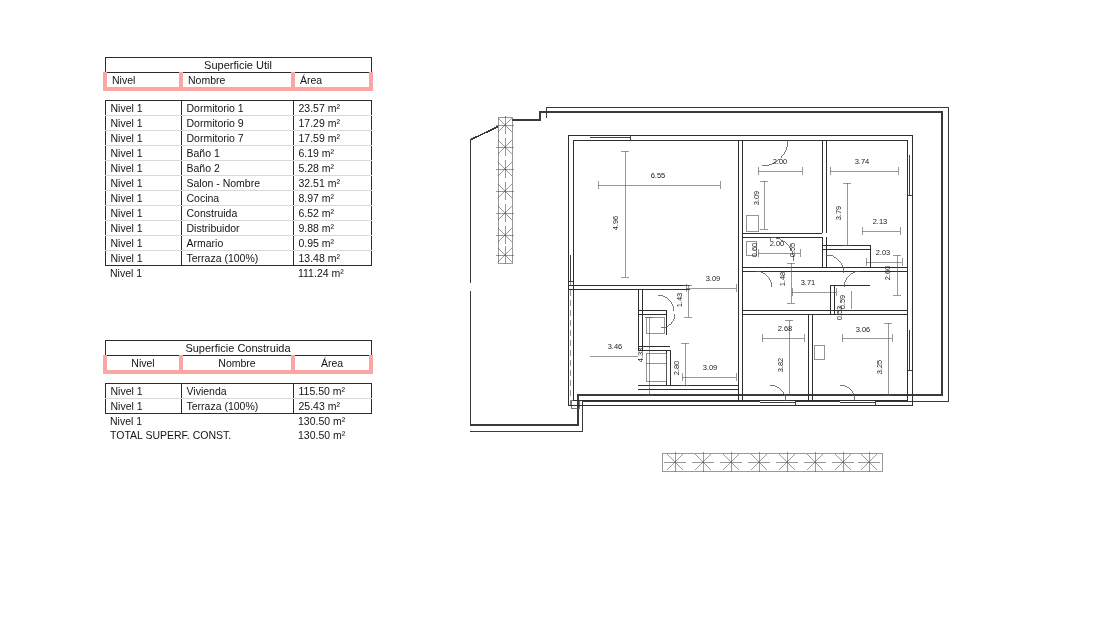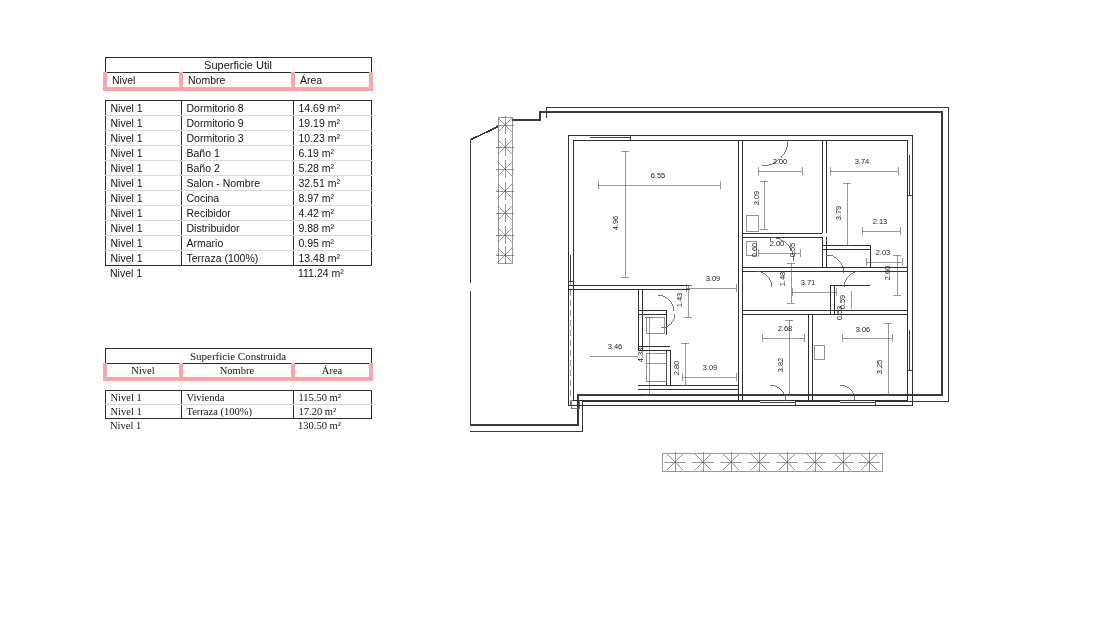--- a/index.html
+++ b/index.html
@@ -51,21 +51,21 @@
   }
   .total-row td{
     border:none;
     padding:1px 6px 2px 6px;
   }
   .col-nivel{width:62px;}
   .col-nombre{width:98px;}
   .col-area{width:64px;}
 
   .tbl1{left:103px;top:57px;}
-  .tbl2{left:103px;top:348px;font-family:Liberation Serif, serif;}
+  .tbl2{left:103px;top:340px;}
 
   
   .plan{position:absolute;left:470px;top:95px;width:520px;height:410px;}
   .plan svg{display:block;}
 </style>
 </head>
 <body>
 
 <div class="sheet">
 
@@ -78,32 +78,32 @@
       <tr class="sub-row">
         <td class="col-nivel">Nivel</td>
         <td class="col-nombre">Nombre</td>
         <td class="col-area">Área</td>
       </tr>
       <tr>
             <td colspan="3" style="height:9px;border:none;padding:0;"></td>
           </tr>
       <tr class="data-row first">
         <td>Nivel 1</td>
-        <td>Dormitorio 8</td>
-        <td>14.69 m²</td>
+        <td>Dormitorio 1</td>
+        <td>23.57 m²</td>
       </tr>
       <tr class="data-row">
         <td>Nivel 1</td>
         <td>Dormitorio 9</td>
-        <td>19.19 m²</td>
-      </tr>
-      <tr class="data-row">
-        <td>Nivel 1</td>
-        <td>Dormitorio 3</td>
-        <td>10.23 m²</td>
+        <td>17.29 m²</td>
+      </tr>
+      <tr class="data-row">
+        <td>Nivel 1</td>
+        <td>Dormitorio 7</td>
+        <td>17.59 m²</td>
       </tr>
       <tr class="data-row">
         <td>Nivel 1</td>
         <td>Baño 1</td>
         <td>6.19 m²</td>
       </tr>
       <tr class="data-row">
         <td>Nivel 1</td>
         <td>Baño 2</td>
         <td>5.28 m²</td>
@@ -113,22 +113,22 @@
         <td>Salon - Nombre</td>
         <td>32.51 m²</td>
       </tr>
       <tr class="data-row">
         <td>Nivel 1</td>
         <td>Cocina</td>
         <td>8.97 m²</td>
       </tr>
       <tr class="data-row">
         <td>Nivel 1</td>
-        <td>Recibidor</td>
-        <td>4.42 m²</td>
+        <td>Construida</td>
+        <td>6.52 m²</td>
       </tr>
       <tr class="data-row">
         <td>Nivel 1</td>
         <td>Distribuidor</td>
         <td>9.88 m²</td>
       </tr>
       <tr class="data-row">
         <td>Nivel 1</td>
         <td>Armario</td>
         <td>0.95 m²</td>
@@ -162,25 +162,29 @@
             <td colspan="3" style="height:9px;border:none;padding:0;"></td>
           </tr>
       <tr class="data-row first">
         <td>Nivel 1</td>
         <td>Vivienda</td>
         <td>115.50 m²</td>
       </tr>
       <tr class="data-row last">
         <td>Nivel 1</td>
         <td>Terraza (100%)</td>
-        <td>17.20 m²</td>
+        <td>25.43 m²</td>
       </tr>
       <tr class="sum-row">
         <td>Nivel 1</td>
         <td></td>
+        <td>130.50 m²</td>
+      </tr>
+      <tr class="total-row">
+        <td colspan="2">TOTAL SUPERF. CONST.</td>
         <td>130.50 m²</td>
       </tr>
     </tbody>
       </table>
   </div>
 
   <div class="plan">
     <svg width="520" height="410" viewBox="0 0 520 410" xmlns="http://www.w3.org/2000/svg">
       <g fill="none" stroke="#333333" stroke-width="1" shape-rendering="crispEdges">
 

